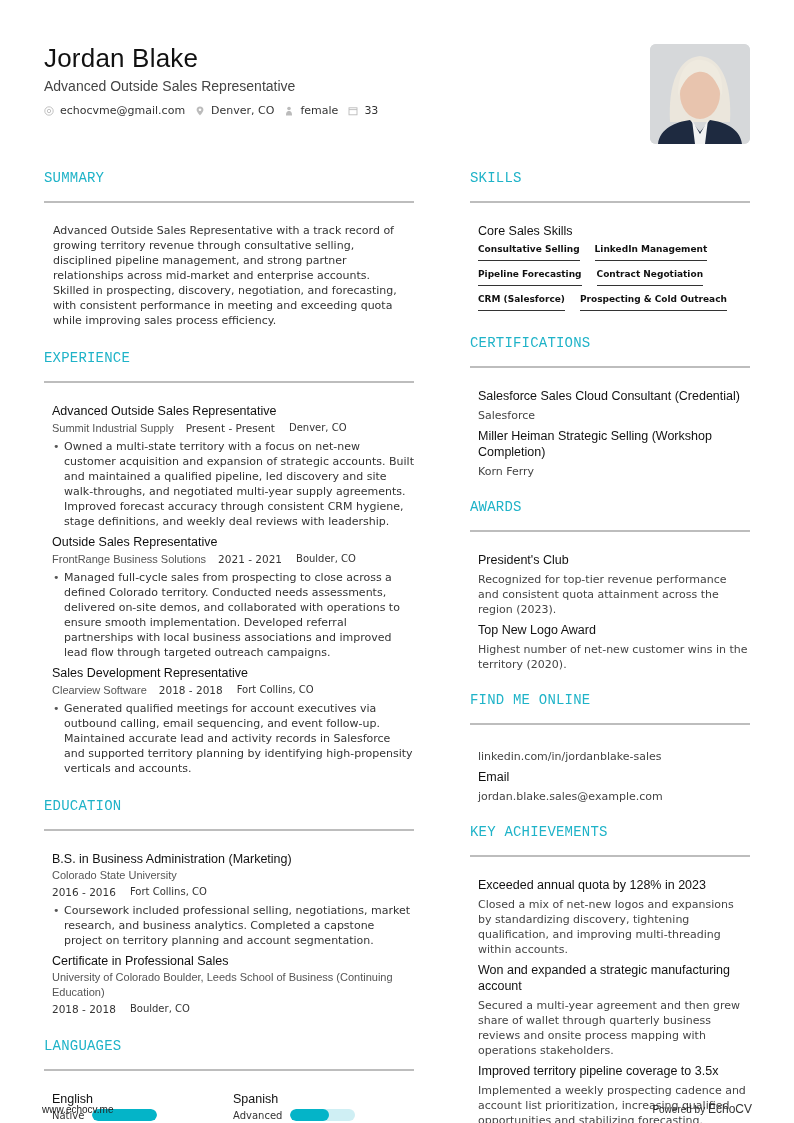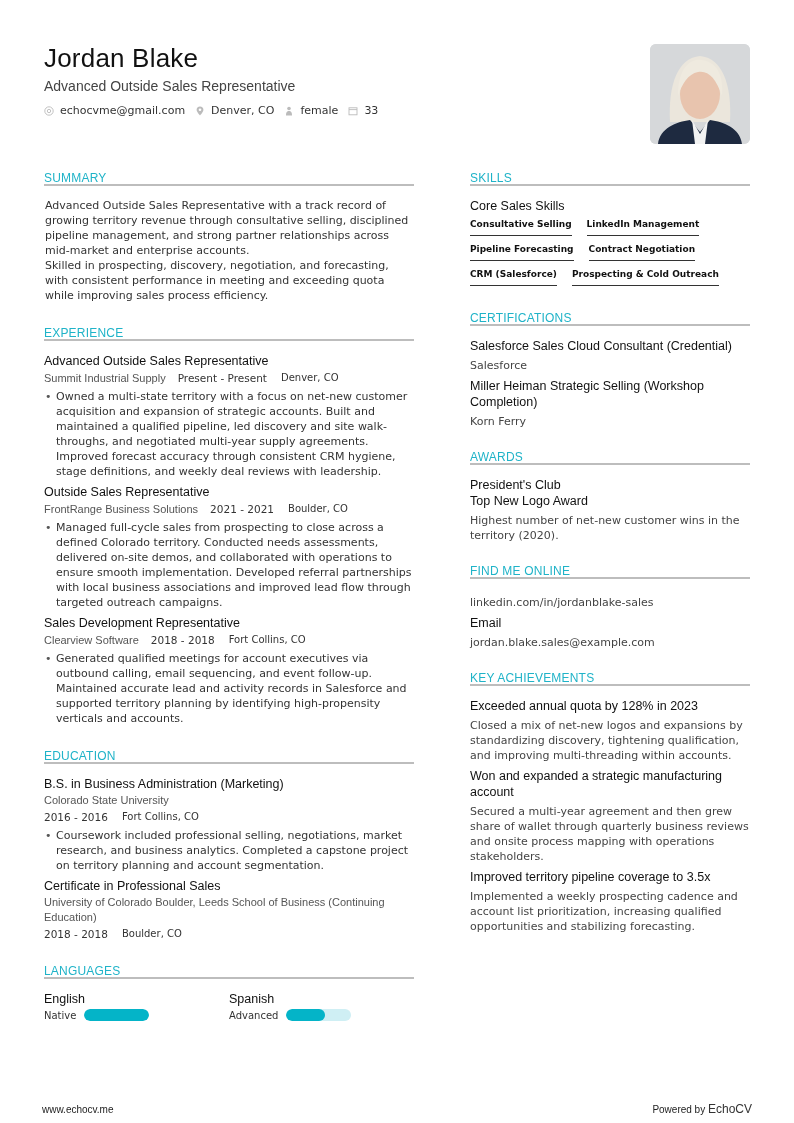--- a/index.html
+++ b/index.html
@@ -12,23 +12,23 @@
   .contact { display: flex; align-items: flex-end; margin-top: 9px; font-size: 11px; color: #333; line-height: 14px; }
   .contact .ci { display: flex; align-items: center; margin-right: 10px; }
   .contact .ico { width: 10px; height: 10px; margin-right: 6px; display: inline-flex; align-items: center; justify-content: center; }
   .contact svg { width: 10px; height: 10px; }
 
   .photo { position: absolute; left: 650px; top: 44px; width: 100px; height: 100px; border-radius: 6px; overflow: hidden; background: #d9dbdd; }
 
   .col-left { position: absolute; left: 44px; top: 172px; width: 370px; }
   .col-right { position: absolute; left: 470px; top: 172px; width: 280px; }
 
-  .section-title { font-family: Liberation Sans, sans-serif; font-size: 12px; color: #1fb3c8; letter-spacing: 0.2px; padding-bottom: 0; border-bottom: 2px solid #bdbdbd; line-height: 12px; }
+  .section-title { font-family: Liberation Mono, monospace; font-size: 14px; color: #1fb3c8; letter-spacing: 0.2px; padding-bottom: 17px; border-bottom: 2px solid #bdbdbd; line-height: 12px; }
   .section { margin-bottom: 16px; }
-  .section-body { padding-top: 12px; }
+  .section-body { padding-top: 20px; margin-left: 8px; }
 
   .p { font-size: 11px; line-height: 15px; color: #333; padding-left: 1px; }
 
   .entry-title { font-family: "Liberation Sans", sans-serif; font-size: 12.5px; color: #111; line-height: 16px; }
   .entry-meta { display: flex; align-items: flex-end; font-size: 10.5px; color: #444; line-height: 14px; margin-top: 2px; }
   .entry-meta .org { font-family: "Liberation Sans", sans-serif; font-size: 11px; color: #555; margin-right: 12px; }
   .entry-meta .dates { margin-right: 14px; color: #333; }
   .entry-meta .loc { font-size: 10px; color: #333; }
   .bullets { list-style: none; margin-top: 4px; margin-bottom: 5px; }
   .bullets li { position: relative; padding-left: 12px; font-size: 11px; line-height: 15px; color: #333; }
@@ -234,20 +234,21 @@
       <div class="r-sub">Salesforce</div>
       <div class="r-title">Miller Heiman Strategic Selling (Workshop Completion)</div>
       <div class="r-sub">Korn Ferry</div>
     </div>
   </div>
 
   <div class="section" style="margin-top:22px;">
     <div class="section-title">AWARDS</div>
     <div class="section-body">
       <div class="r-title">President's Club</div>
+      <div class="r-sub">Recognized for top-tier revenue performance and consistent quota attainment across the region (2023).</div>
       <div class="r-title">Top New Logo Award</div>
       <div class="r-sub">Highest number of net-new customer wins in the territory (2020).</div>
     </div>
   </div>
 
   <div class="section" style="margin-top:22px;">
     <div class="section-title">FIND ME ONLINE</div>
     <div class="section-body">
       <div class="r-sub">linkedin.com/in/jordanblake-sales</div>
       <div class="r-title">Email</div>

